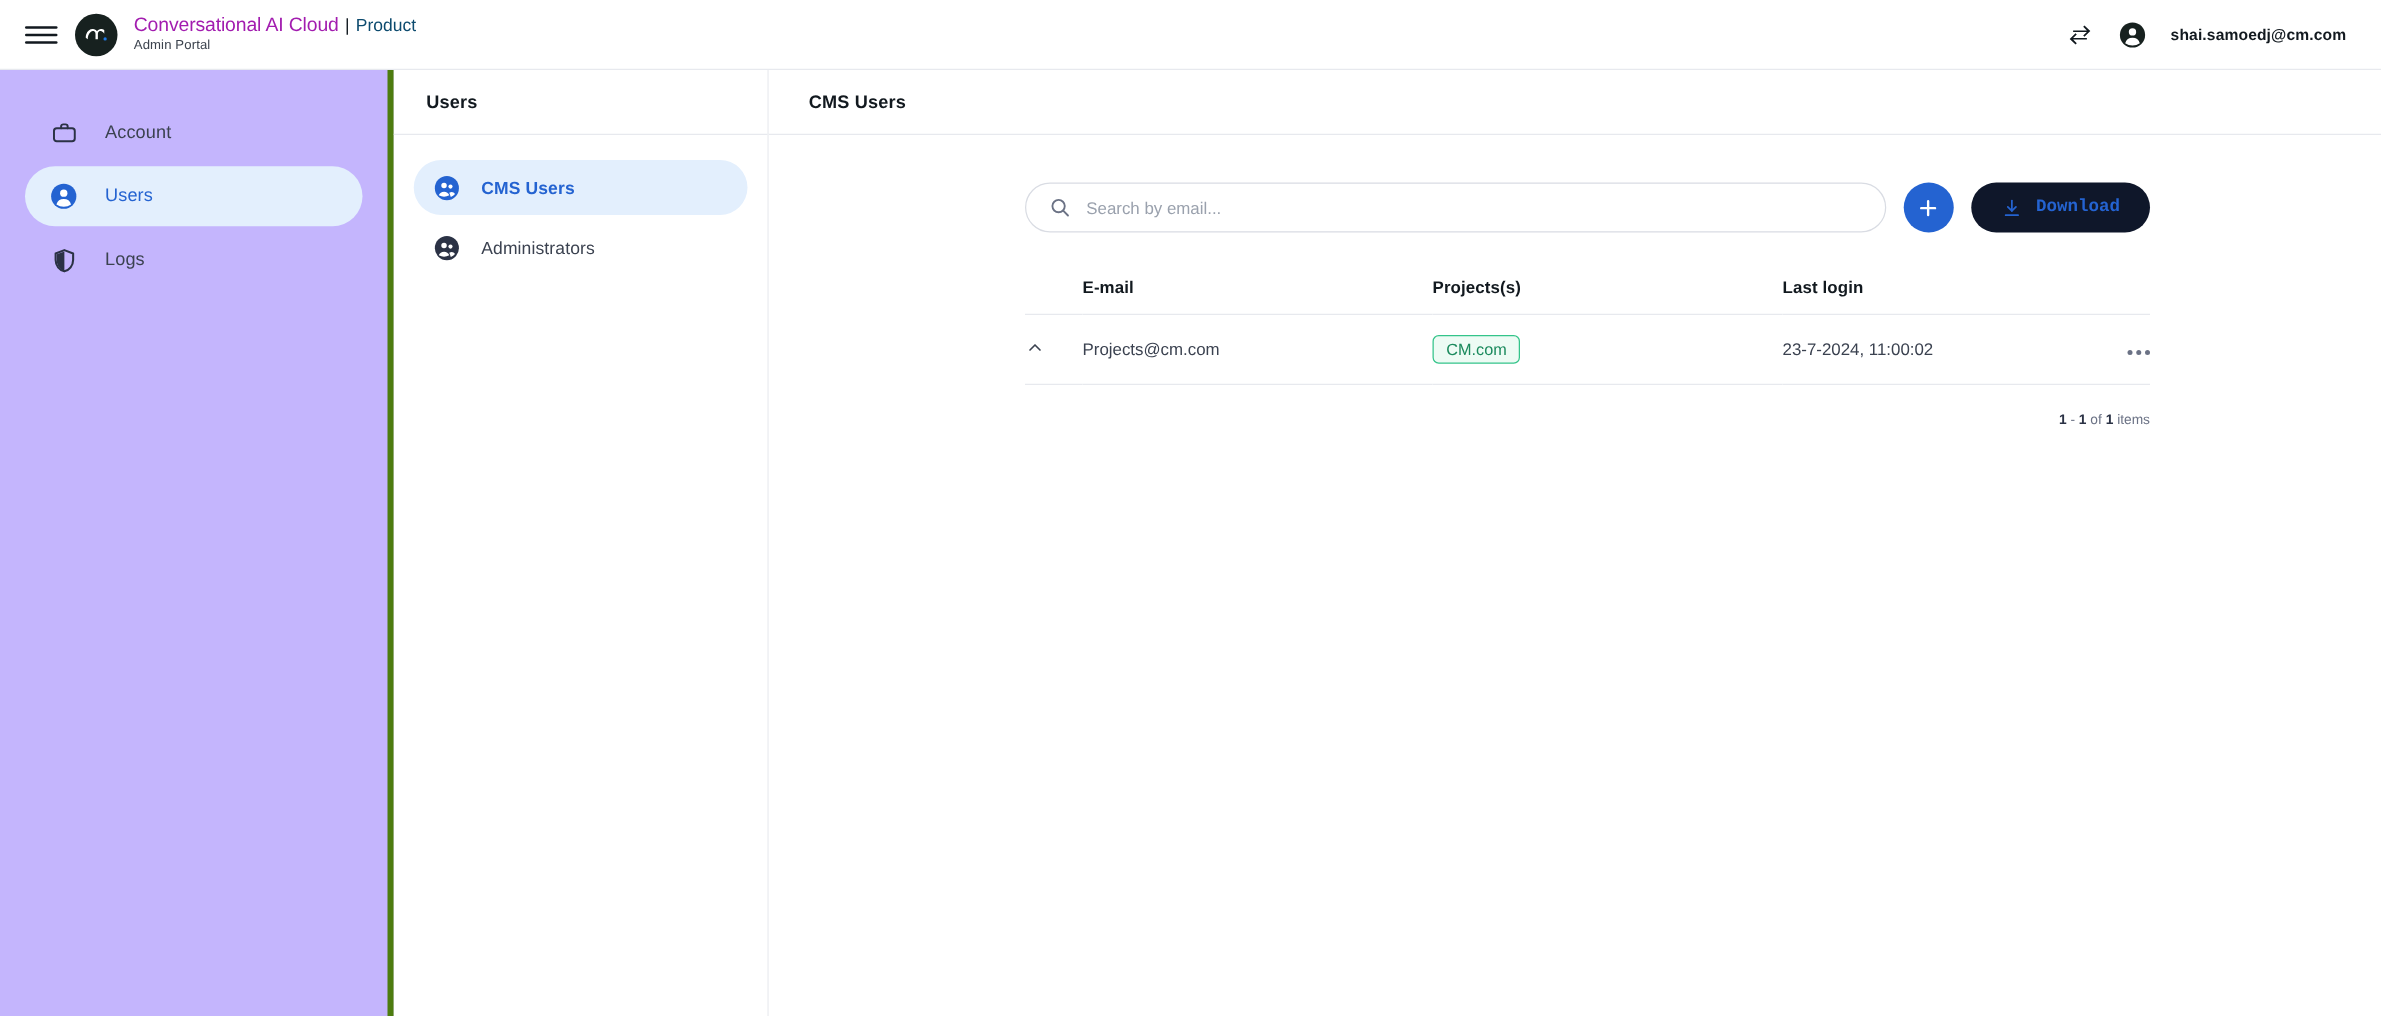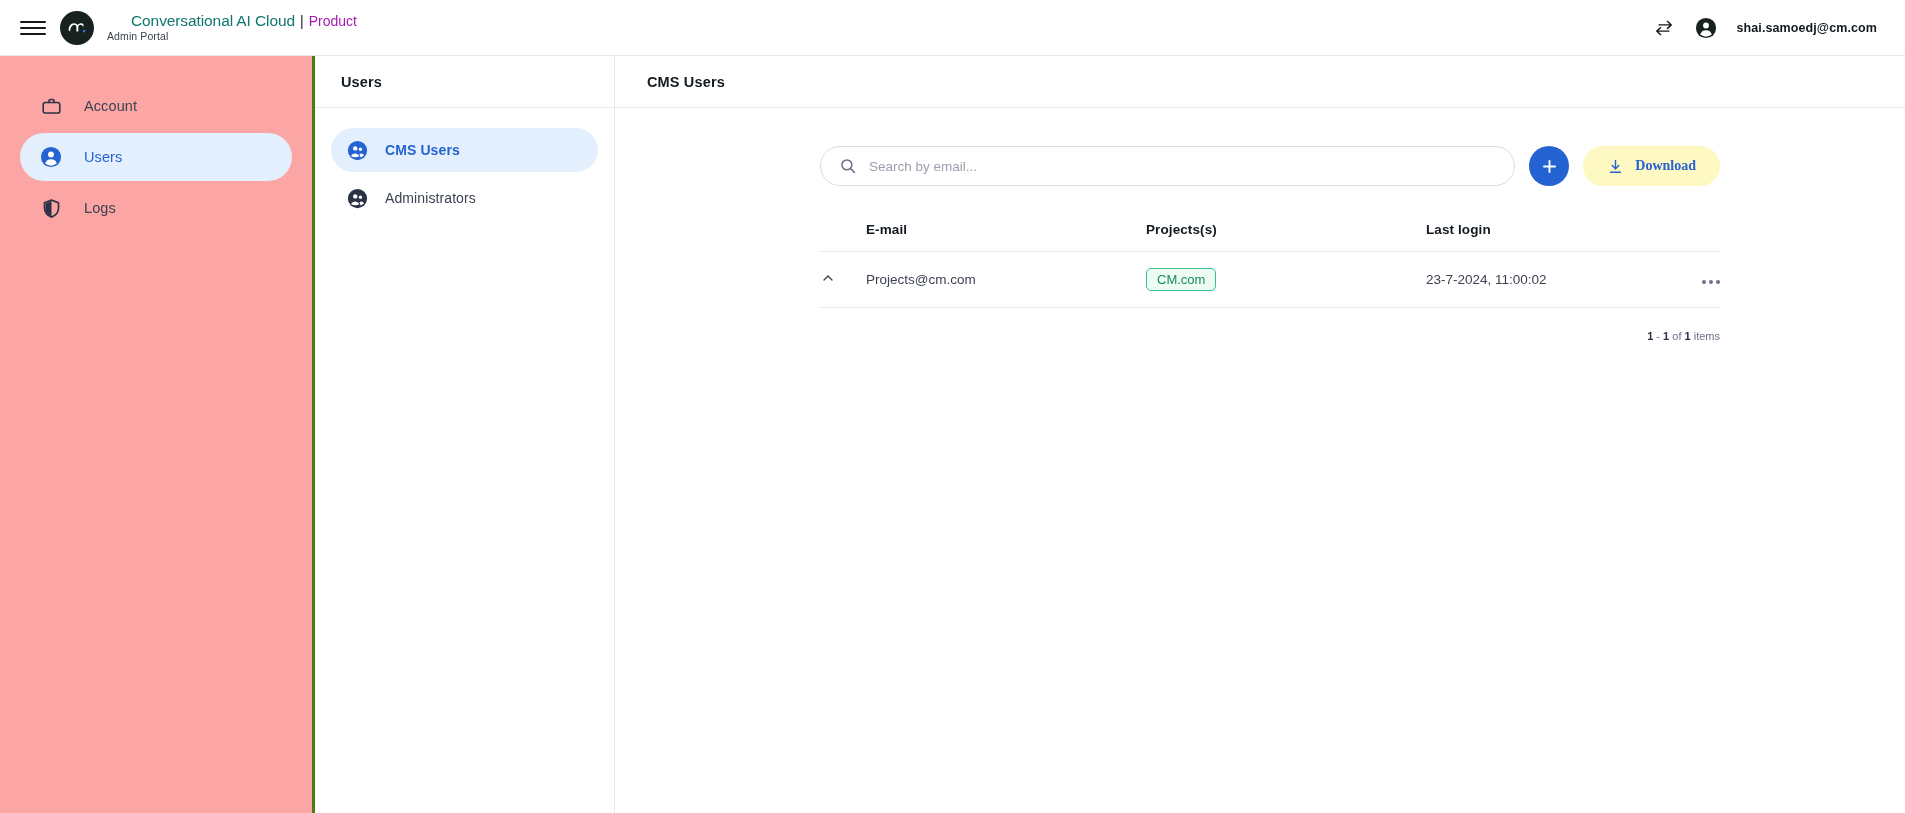--- a/index.html
+++ b/index.html
@@ -29,43 +29,43 @@
   .hamburger span { display: block; height: 2px; background: #12191f; border-radius: 1px; }
   .brandlogo {
     width: 34px; height: 34px; border-radius: 50%;
     background: #17211f;
     display: flex; align-items: center; justify-content: center;
     margin-right: 13px; flex: 0 0 auto;
   }
   .brandlogo svg { display: block; }
   .brandtext { display: flex; flex-direction: column; justify-content: center; line-height: 1.12; }
   .brandline { display: flex; align-items: baseline; gap: 5px; }
-  .brand-main { font-size: 15.5px; color: #0f766e; letter-spacing: -0.1px; margin-left: 24px; }
+  .brand-main { font-size: 15.5px; color: #a21caf; letter-spacing: -0.1px; }
   .brand-sep { font-size: 14px; color: #12191f; }
-  .brand-prod { font-size: 14px; color: #a21caf; }
+  .brand-prod { font-size: 14px; color: #0c4a6e; }
   .brand-sub { font-size: 10.5px; color: #3c434e; margin-top: 2px; letter-spacing: .1px; }
 
   .top-right {
     margin-left: auto;
     display: flex; align-items: center; gap: 20px;
   }
   .swap-icon { width: 22px; height: 22px; cursor: pointer; display:block; }
   .user-chip { display: flex; align-items: center; gap: 19px; cursor: pointer; }
   .avatar-dark { width: 22px; height: 22px; display: block; }
   .user-email { font-size: 12.5px; color: #12191f; font-weight: bold; letter-spacing: .1px; }
 
   
   .shell { display: flex; height: calc(813px - 56px); }
 
   
   .leftnav {
     width: 315px; flex: 0 0 315px;
-    border-right: 3px solid #4d7c0f;
+    border-right: 5px solid #4d7c0f;
     padding-top: 26px;
-    background: #fca5a5;
+    background: #c4b5fd;
   }
   .nav-item {
     display: flex; align-items: center; gap: 22px;
     height: 48px;
     margin: 0 20px 3px 20px;
     padding-left: 20px;
     border-radius: 24px;
     cursor: pointer;
     color: #3b4250;
   }
@@ -133,24 +133,24 @@
   .search-box input::placeholder { color: #9aa1ad; }
 
   .fab {
     width: 40px; height: 40px; border-radius: 50%;
     background: #2463d1; border: none; cursor: pointer;
     display: flex; align-items: center; justify-content: center;
     flex: 0 0 40px;
   }
   .dl-btn {
     height: 40px; border-radius: 21px; border: none;
-    background: #fef9c3; color: #2463d1; cursor: pointer;
+    background: #0f172a; color: #2463d1; cursor: pointer;
     display: flex; align-items: center; gap: 11px;
     padding: 16px 24px;
-    font-family: Liberation Serif, serif;
+    font-family: Liberation Mono, monospace;
     font-size: 14px; font-weight: bold;
     flex: 0 0 auto;
   }
 
   .chip-row { margin-top: 18px; }
   .filter-chip {
     display: inline-flex; align-items: center; gap: 11px;
     height: 30px; padding: 0 18px;
     border-radius: 15px; background: #e3effd;
     color: #2463d1; font-size: 13px; cursor: pointer;

